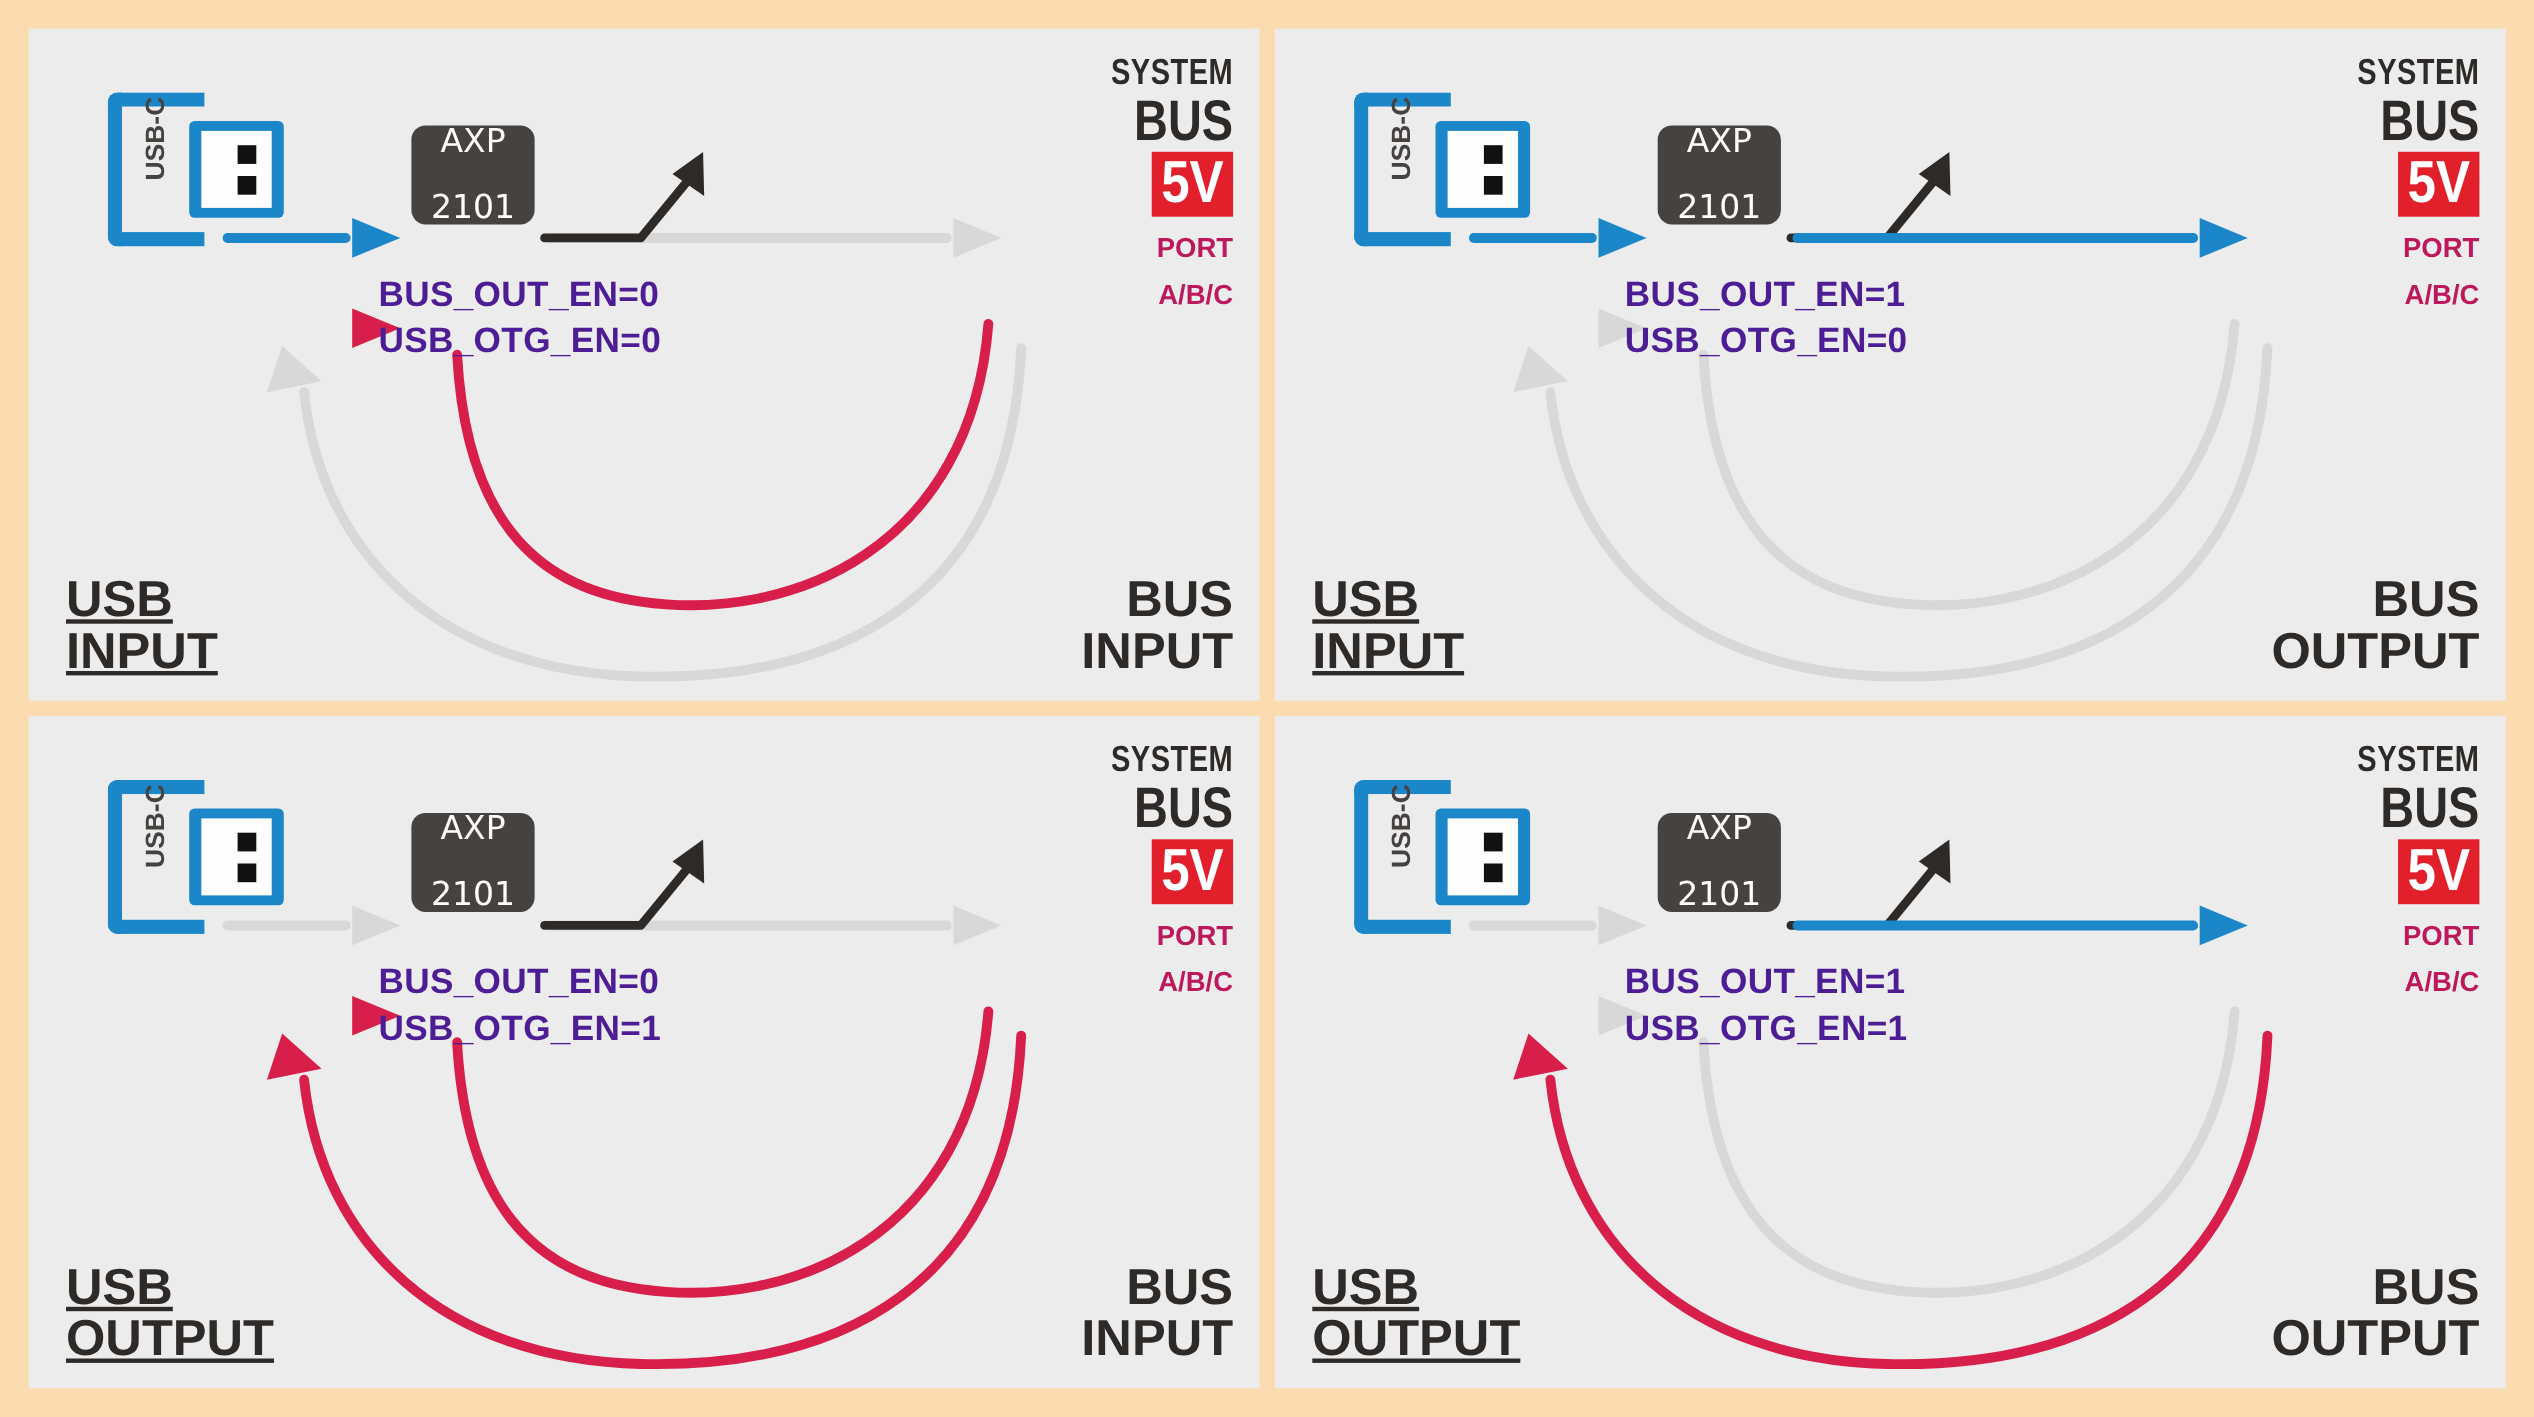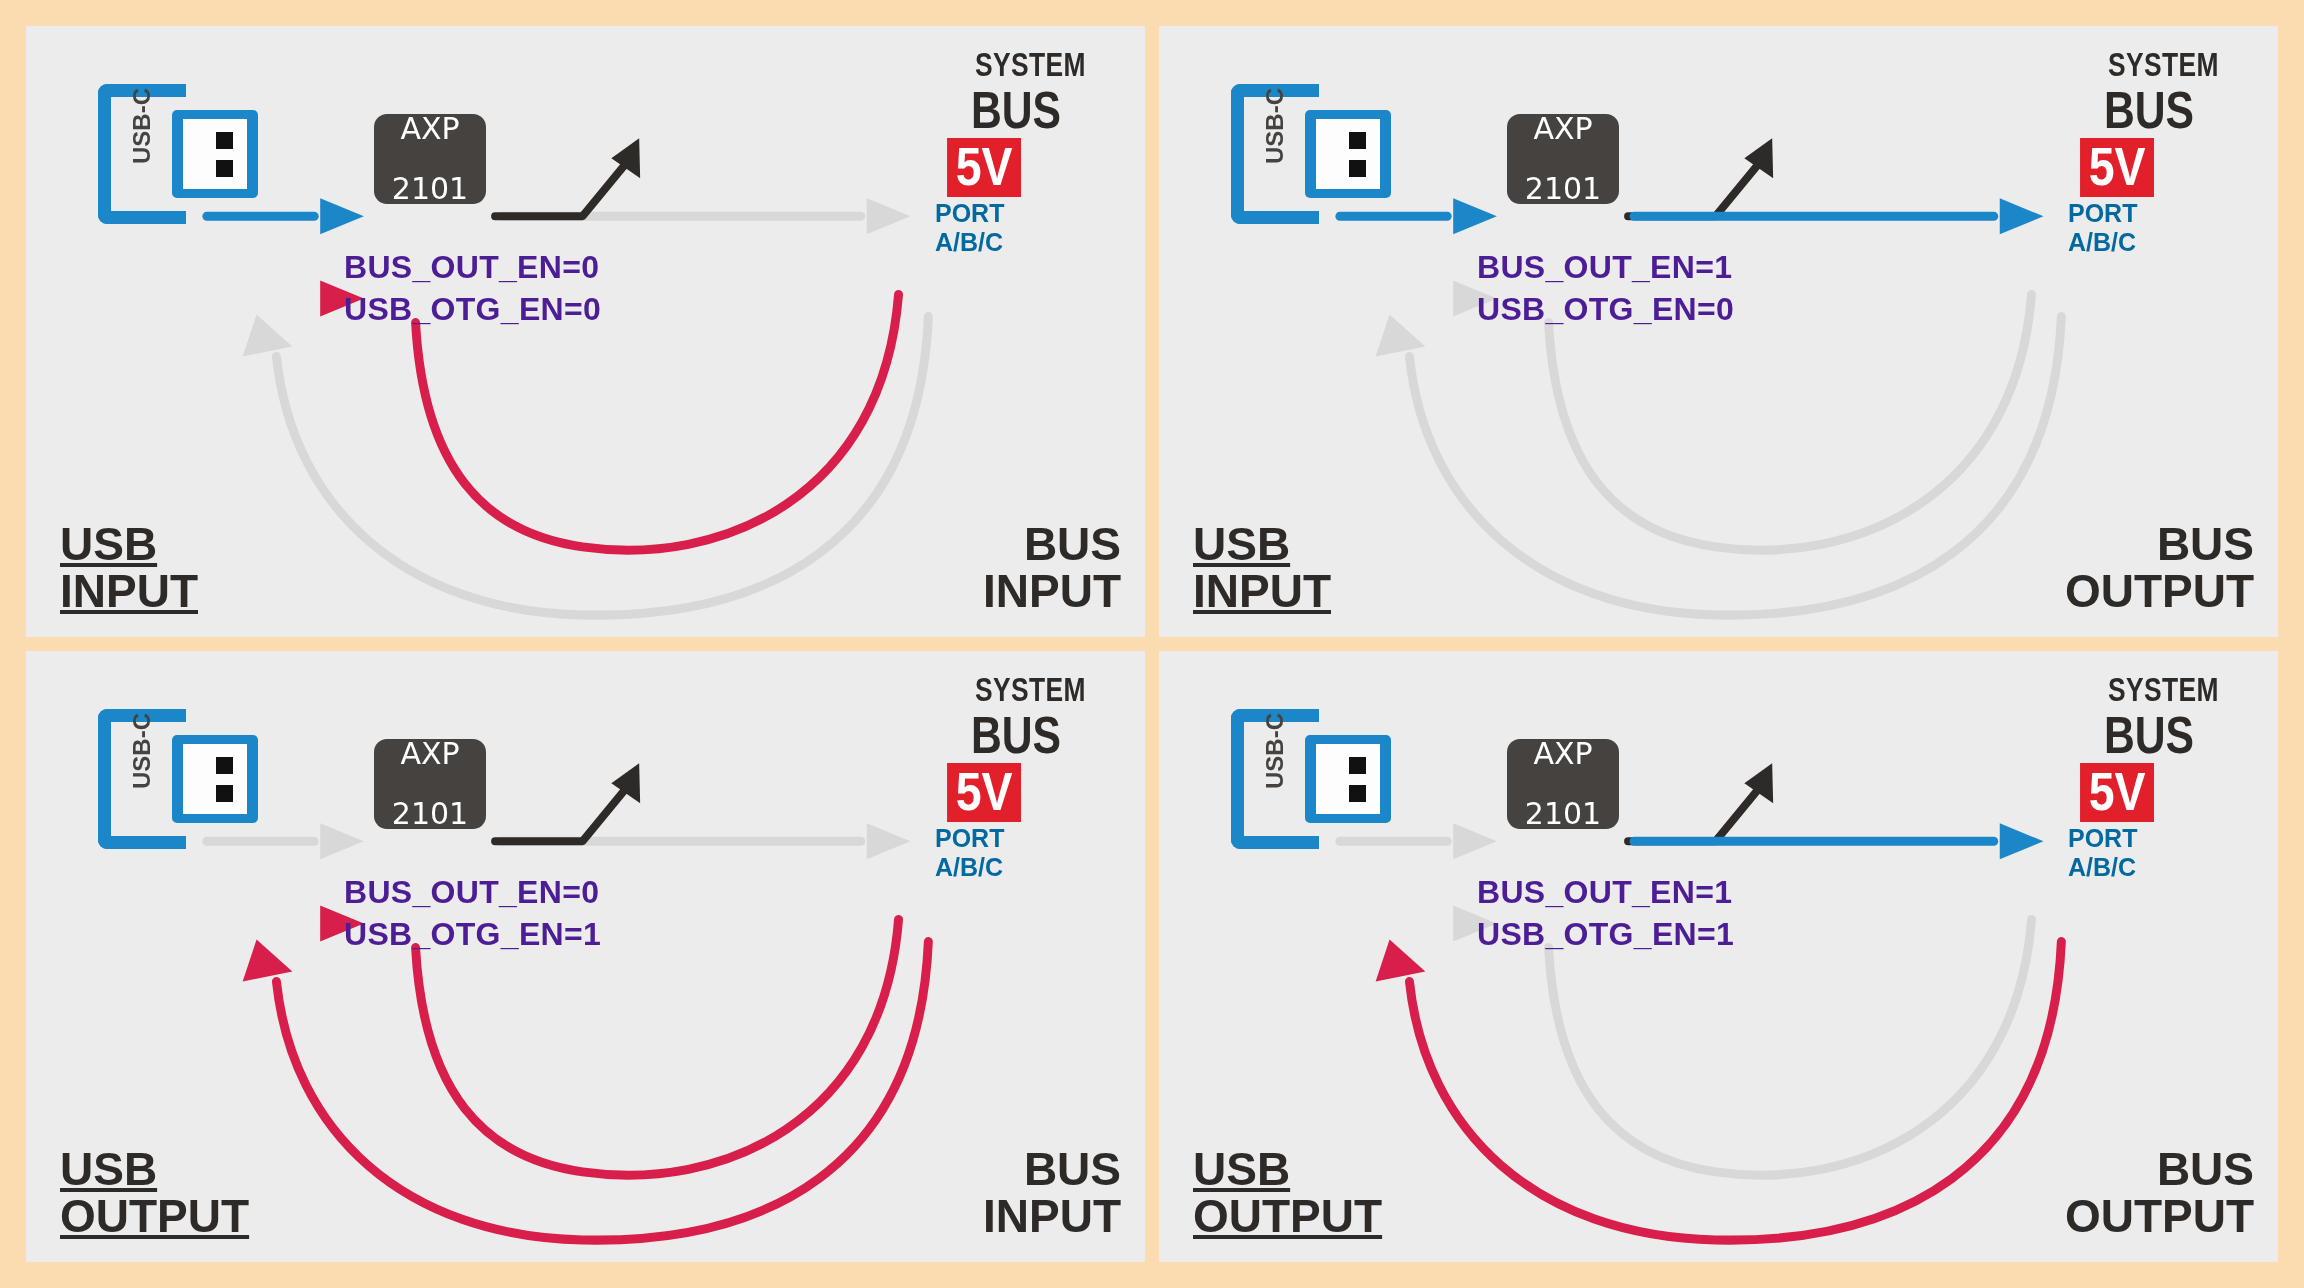--- a/index.html
+++ b/index.html
@@ -26,33 +26,33 @@
   .usbc .pin.b{top:41px;}
 
   
   .chip{position:absolute;left:348px;top:88px;width:112px;height:90px;
      background:#454240;border-radius:13px;color:#fff;
      display:flex;flex-direction:column;align-items:center;justify-content:center;
      font-family:"DejaVu Sans",sans-serif;font-size:30px;line-height:1.02;letter-spacing:0px;gap:29px;}
   .chip span{display:block;}
 
   
-  .rstack{position:absolute;right:10px;top:22px;width:200px;text-align:left;}
+  .rstack{position:absolute;right:24px;top:22px;width:200px;text-align:right;}
   .rstack .system{font-family:"Liberation Sans",sans-serif;font-weight:bold;
      font-size:33px;color:#2e2a28;letter-spacing:0.5px;transform:scaleX(0.80);
      transform-origin:right center;line-height:1;}
   .rstack .bus{font-family:"Liberation Sans",sans-serif;font-weight:bold;
      font-size:52px;color:#2e2a28;transform:scaleX(0.82);transform-origin:right center;
      line-height:1.05;margin-top:2px;}
   .rstack .fivev{display:inline-block;background:#e2202b;color:#fff;
      font-family:"Liberation Sans",sans-serif;font-weight:bold;font-size:54px;
      line-height:0.98;padding:2px 10px 4px 10px;transform:scaleX(0.86);
      transform-origin:right center;}
   .rstack .port{font-family:"Liberation Sans",sans-serif;font-weight:bold;
-     font-size:25px;color:#0369a1;line-height:1.04;margin-top:3px;}
+     font-size:25px;color:#be185d;line-height:1.04;margin-top:16px;}
 
   
   .cfg{position:absolute;left:318px;top:220px;font-family:"Liberation Sans",sans-serif;
      font-weight:bold;font-size:32px;color:#4c1d95;line-height:1.32;letter-spacing:0.3px;}
 
   
   .corner{position:absolute;bottom:22px;font-family:"Liberation Sans",sans-serif;
      font-weight:bold;font-size:46px;color:#2e2a28;line-height:1.02;letter-spacing:0px;}
   .corner.left{left:34px;text-align:left;text-decoration:underline;}
   .corner.right{right:24px;text-align:right;}

